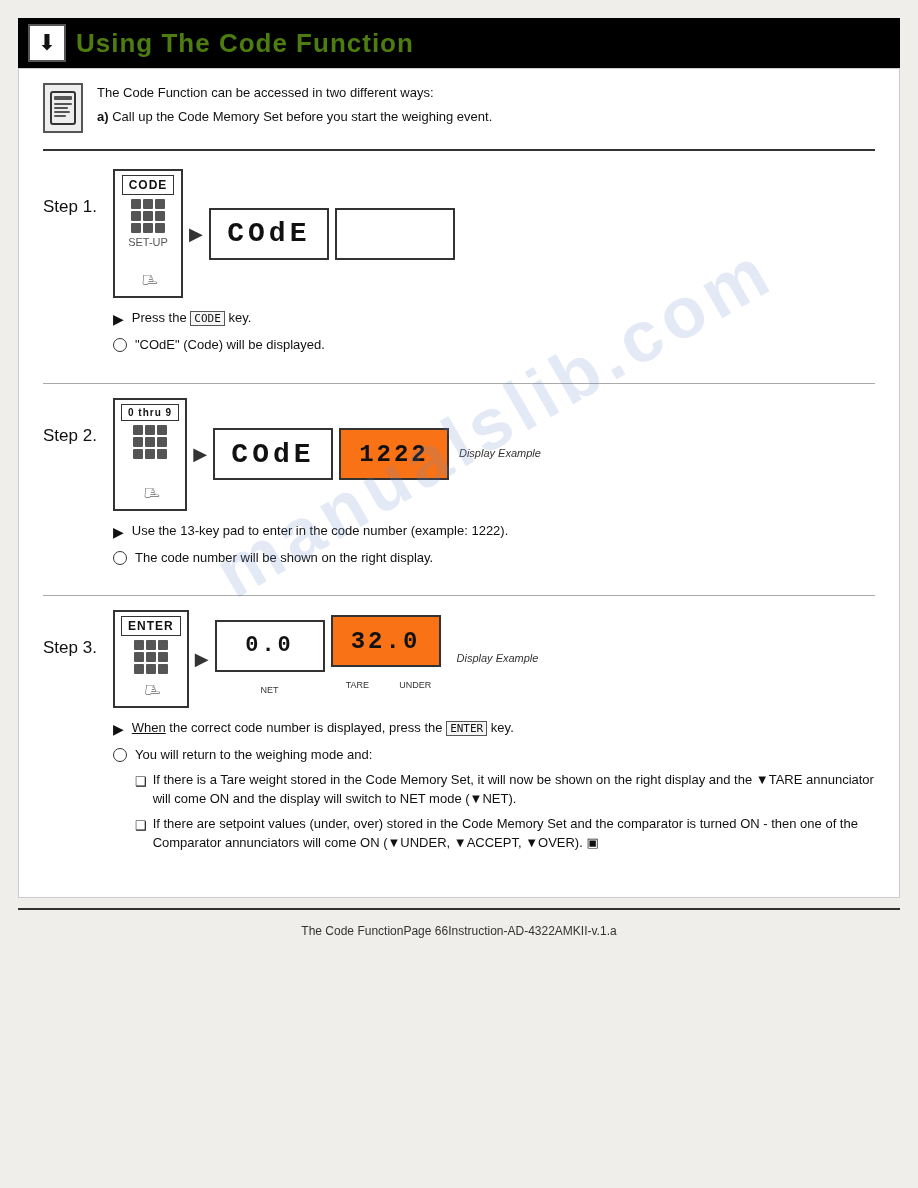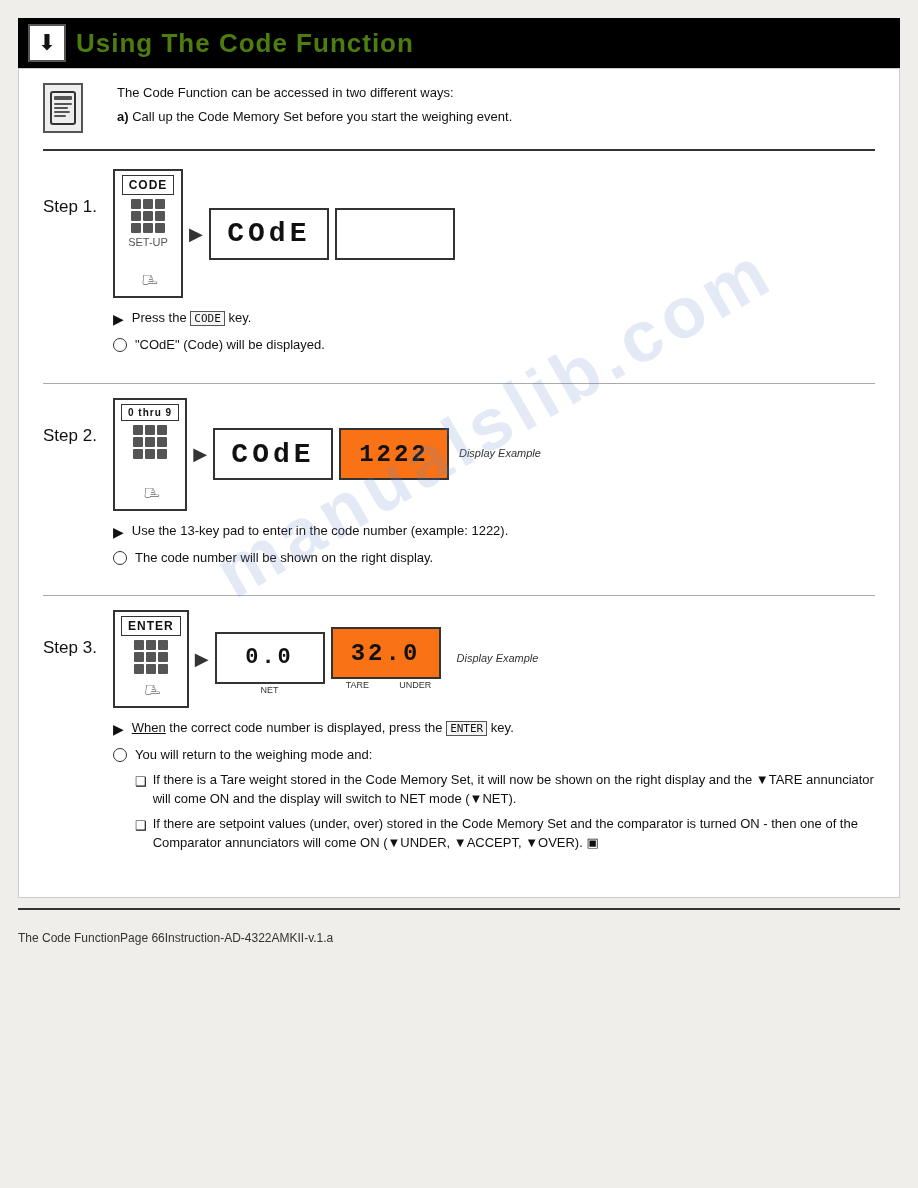--- a/index.html
+++ b/index.html
@@ -45,21 +45,20 @@
       background: #fff;
       padding: 14px 24px 20px 24px;
       border: 1px solid #ccc;
     }
 
     
     .intro {
       display: flex;
       align-items: flex-start;
       margin-bottom: 16px;
-      gap: 20px;
     }
     .intro-icon {
       width: 40px;
       height: 50px;
       border: 2px solid #555;
       display: flex;
       align-items: center;
       justify-content: center;
       margin-right: 14px;
       flex-shrink: 0;
@@ -188,21 +187,21 @@
       margin-right: 6px;
     }
     .display-with-labels .display-screen {
       margin-right: 0;
     }
     .display-sublabels {
       display: flex;
       justify-content: space-around;
       font-size: 9px;
       color: #333;
-      padding: 1px 0;
+      padding: 13px 0;
     }
 
     .display-example-label {
       font-size: 11px;
       color: #333;
       line-height: 1.3;
       margin-left: 4px;
       font-style: italic;
       align-self: center;
     }
@@ -271,24 +270,24 @@
 
     .step-divider {
       border: none;
       border-top: 1px solid #aaa;
       margin: 14px 0;
     }
 
     
     .footer {
       display: flex;
-      justify-content: flex-start;
+      justify-content: center;
       align-items: center;
       margin: 10px 18px 0 18px;
-      padding: 21px 0;
+      padding: 14px 0;
       border-top: 2px solid #333;
       font-size: 12px;
       color: #333;
       background: #f0eeeb;
     }
 
     
     .watermark {
       position: absolute;
       top: 380px;

